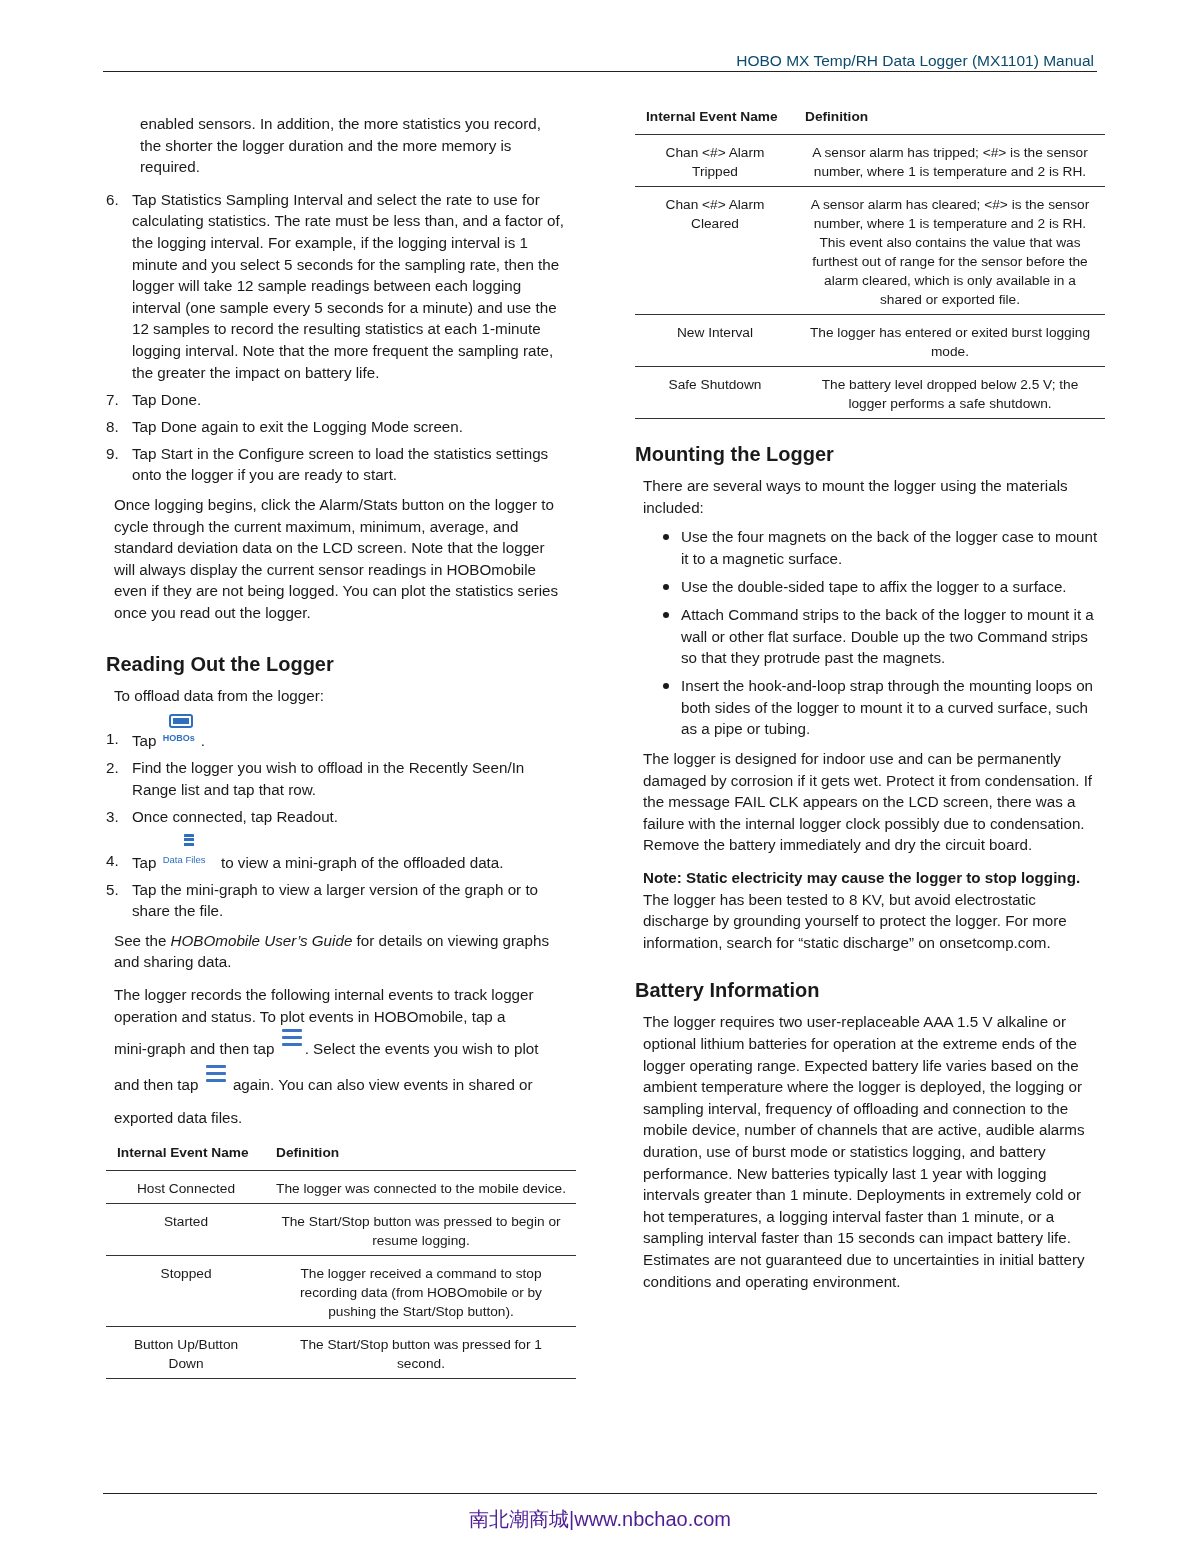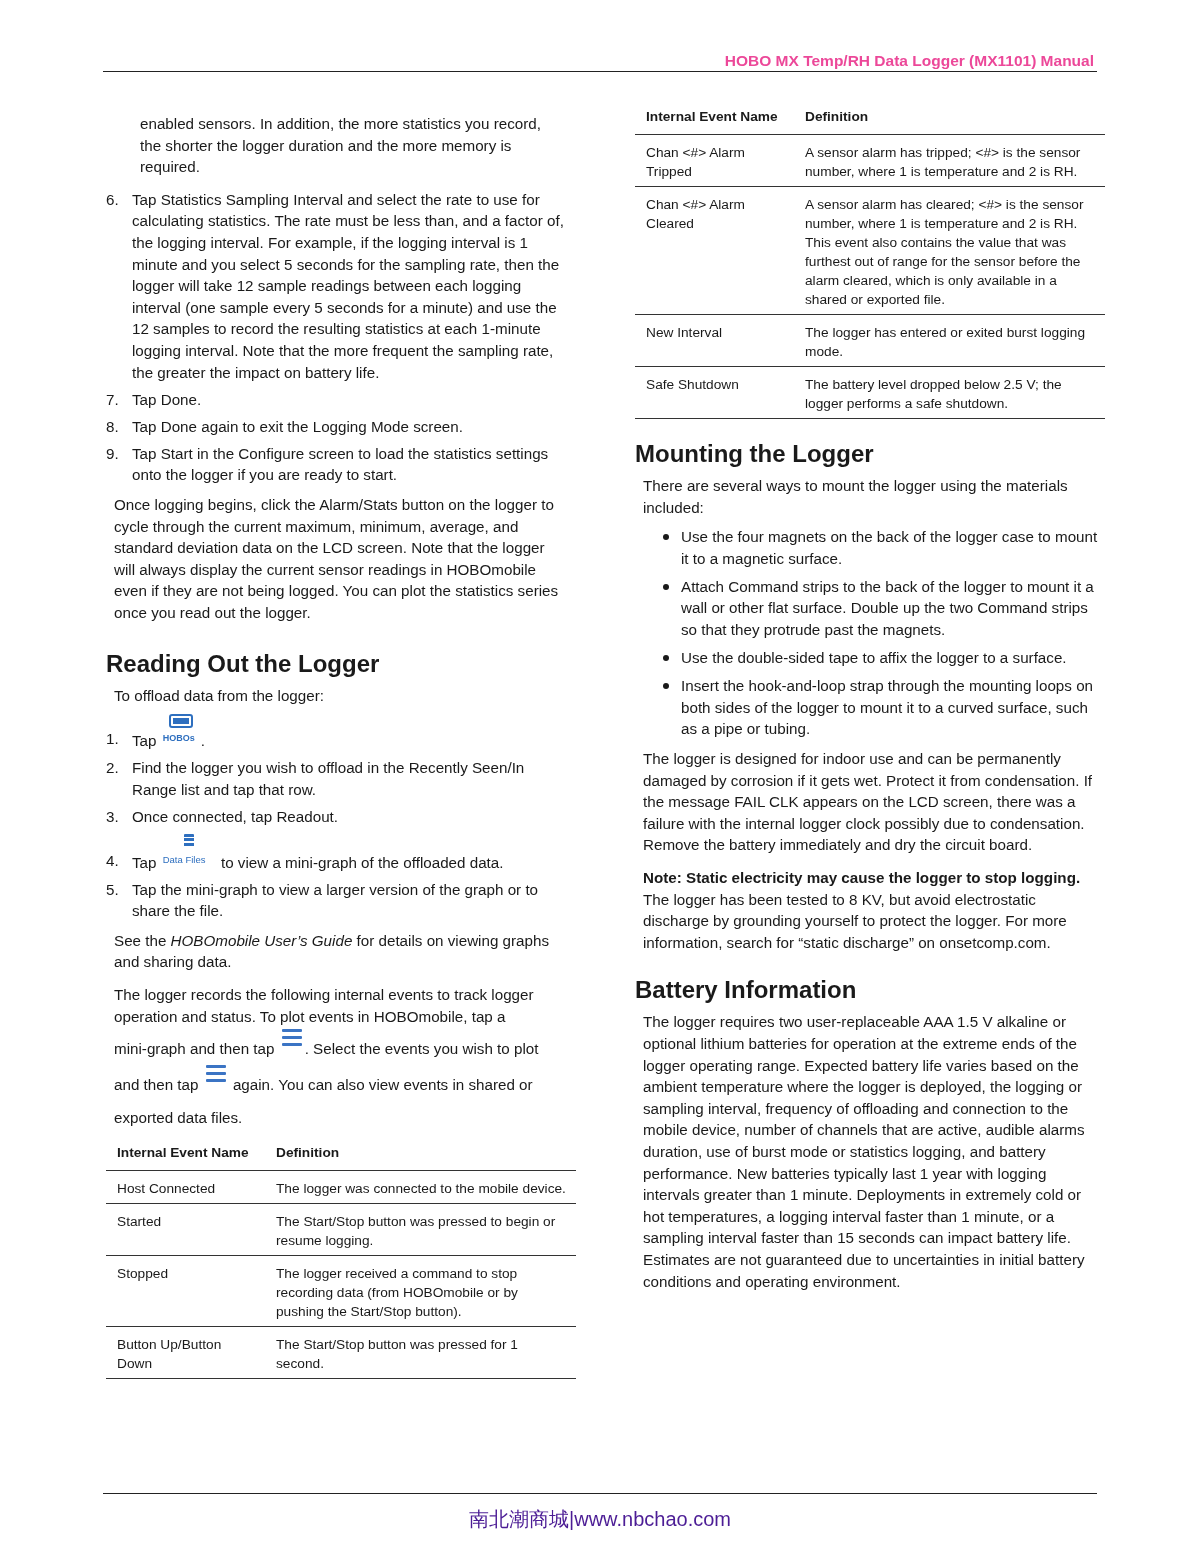--- a/index.html
+++ b/index.html
@@ -6,38 +6,38 @@
     html, body { width: 1200px; height: 1552px; background: #ffffff; }
     body {
       position: relative;
       font-family: "Liberation Sans", "DejaVu Sans", sans-serif;
       color: #1a1a1a;
       font-size: 15.2px;
       line-height: 21.6px;
     }
     .header-title {
       position: absolute; right: 106px; top: 50px;
-      font-size: 15.5px; color: #ec4899; font-weight: bold;
+      font-size: 15.5px; color: #0c4a6e;
     }
     .header-rule {
       position: absolute; left: 103px; right: 103px; top: 71px;
       border-top: 1.3px solid #222;
     }
     .col-left { position: absolute; left: 106px; top: 105px; width: 462px; }
     .col-right { position: absolute; left: 635px; top: 103px; width: 470px; }
 
     p { margin: 8px; }
     .indent-cont { padding-left: 26px; margin-bottom: 11px; }
     ol.steps { list-style: none; }
     ol.steps li { position: relative; padding-left: 26px; margin-bottom: 5.5px; }
     ol.steps li .num { position: absolute; left: 0; top: 0; }
     .para { margin-bottom: 11px; }
 
     h2 {
-      font-size: 24px; font-weight: bold; color: #1a1a1a;
+      font-size: 20px; font-weight: bold; color: #1a1a1a;
       line-height: 26px; margin-top: 27px; margin-bottom: 6px;
     }
 
     .icon-hobos {
       display: inline-block; position: relative; width: 38px; height: 22px;
       vertical-align: -4px; margin-left: 2px;
     }
     .icon-hobos .batt {
       position: absolute; left: 6px; top: -14px; width: 24px; height: 14px;
       border: 2px solid #2e6fbf; border-radius: 3px;
@@ -77,20 +77,21 @@
     .tall-line { line-height: 28px; }
 
     table.events { border-collapse: collapse; width: 470px; font-size: 13.7px; line-height: 19px; }
     table.events th {
       text-align: left; font-weight: bold; padding: 4px 10px 8px 11px;
       border-bottom: 1.3px solid #333; vertical-align: top;
     }
     table.events td {
       padding: 8px 10px 5px 11px; vertical-align: top;
       border-bottom: 1.3px solid #333;
+      text-align: center;
     }
     table.events td.name, table.events th.name { width: 159px; }
 
     ul.bullets { list-style: none; margin-top: 6px; }
     ul.bullets li { position: relative; padding-left: 46px; margin-bottom: 6.5px; }
     ul.bullets li::before {
       content: ""; position: absolute; left: 28px; top: 8px;
       width: 6px; height: 6px; border-radius: 50%; background: #1a1a1a;
     }
     .note-bold { font-weight: bold; }
@@ -201,22 +202,22 @@
           <td class="name">Safe Shutdown</td>
           <td>The battery level dropped below 2.5 V; the logger performs a safe shutdown.</td>
         </tr>
     </tbody>
   </table>
 
   <h2 style="margin-top:22px">Mounting the Logger</h2>
   <p>There are several ways to mount the logger using the materials included:</p>
   <ul class="bullets">
     <li>Use the four magnets on the back of the logger case to mount it to a magnetic surface.</li>
+    <li>Use the double-sided tape to affix the logger to a surface.</li>
     <li>Attach Command strips to the back of the logger to mount it a wall or other flat surface. Double up the two Command strips so that they protrude past the magnets.</li>
-    <li>Use the double-sided tape to affix the logger to a surface.</li>
     <li>Insert the hook-and-loop strap through the mounting loops on both sides of the logger to mount it to a curved surface, such as a pipe or tubing.</li>
   </ul>
 
   <p class="para">The logger is designed for indoor use and can be permanently damaged by corrosion if it gets wet. Protect it from condensation. If the message FAIL CLK appears on the LCD screen, there was a failure with the internal logger clock possibly due to condensation. Remove the battery immediately and dry the circuit board.</p>
   <p class="para"><span class="note-bold">Note: Static electricity may cause the logger to stop logging.</span><span> The logger has been tested to 8 KV, but avoid electrostatic discharge by grounding yourself to protect the logger. For more information, search for “static discharge” on onsetcomp.com.</span></p>
 
   <h2 style="margin-top:24px">Battery Information</h2>
   <p>The logger requires two user-replaceable AAA 1.5 V alkaline or optional lithium batteries for operation at the extreme ends of the logger operating range. Expected battery life varies based on the ambient temperature where the logger is deployed, the logging or sampling interval, frequency of offloading and connection to the mobile device, number of channels that are active, audible alarms duration, use of burst mode or statistics logging, and battery performance. New batteries typically last 1 year with logging intervals greater than 1 minute. Deployments in extremely cold or hot temperatures, a logging interval faster than 1 minute, or a sampling interval faster than 15 seconds can impact battery life. Estimates are not guaranteed due to uncertainties in initial battery conditions and operating environment.</p>
 </div>
 

